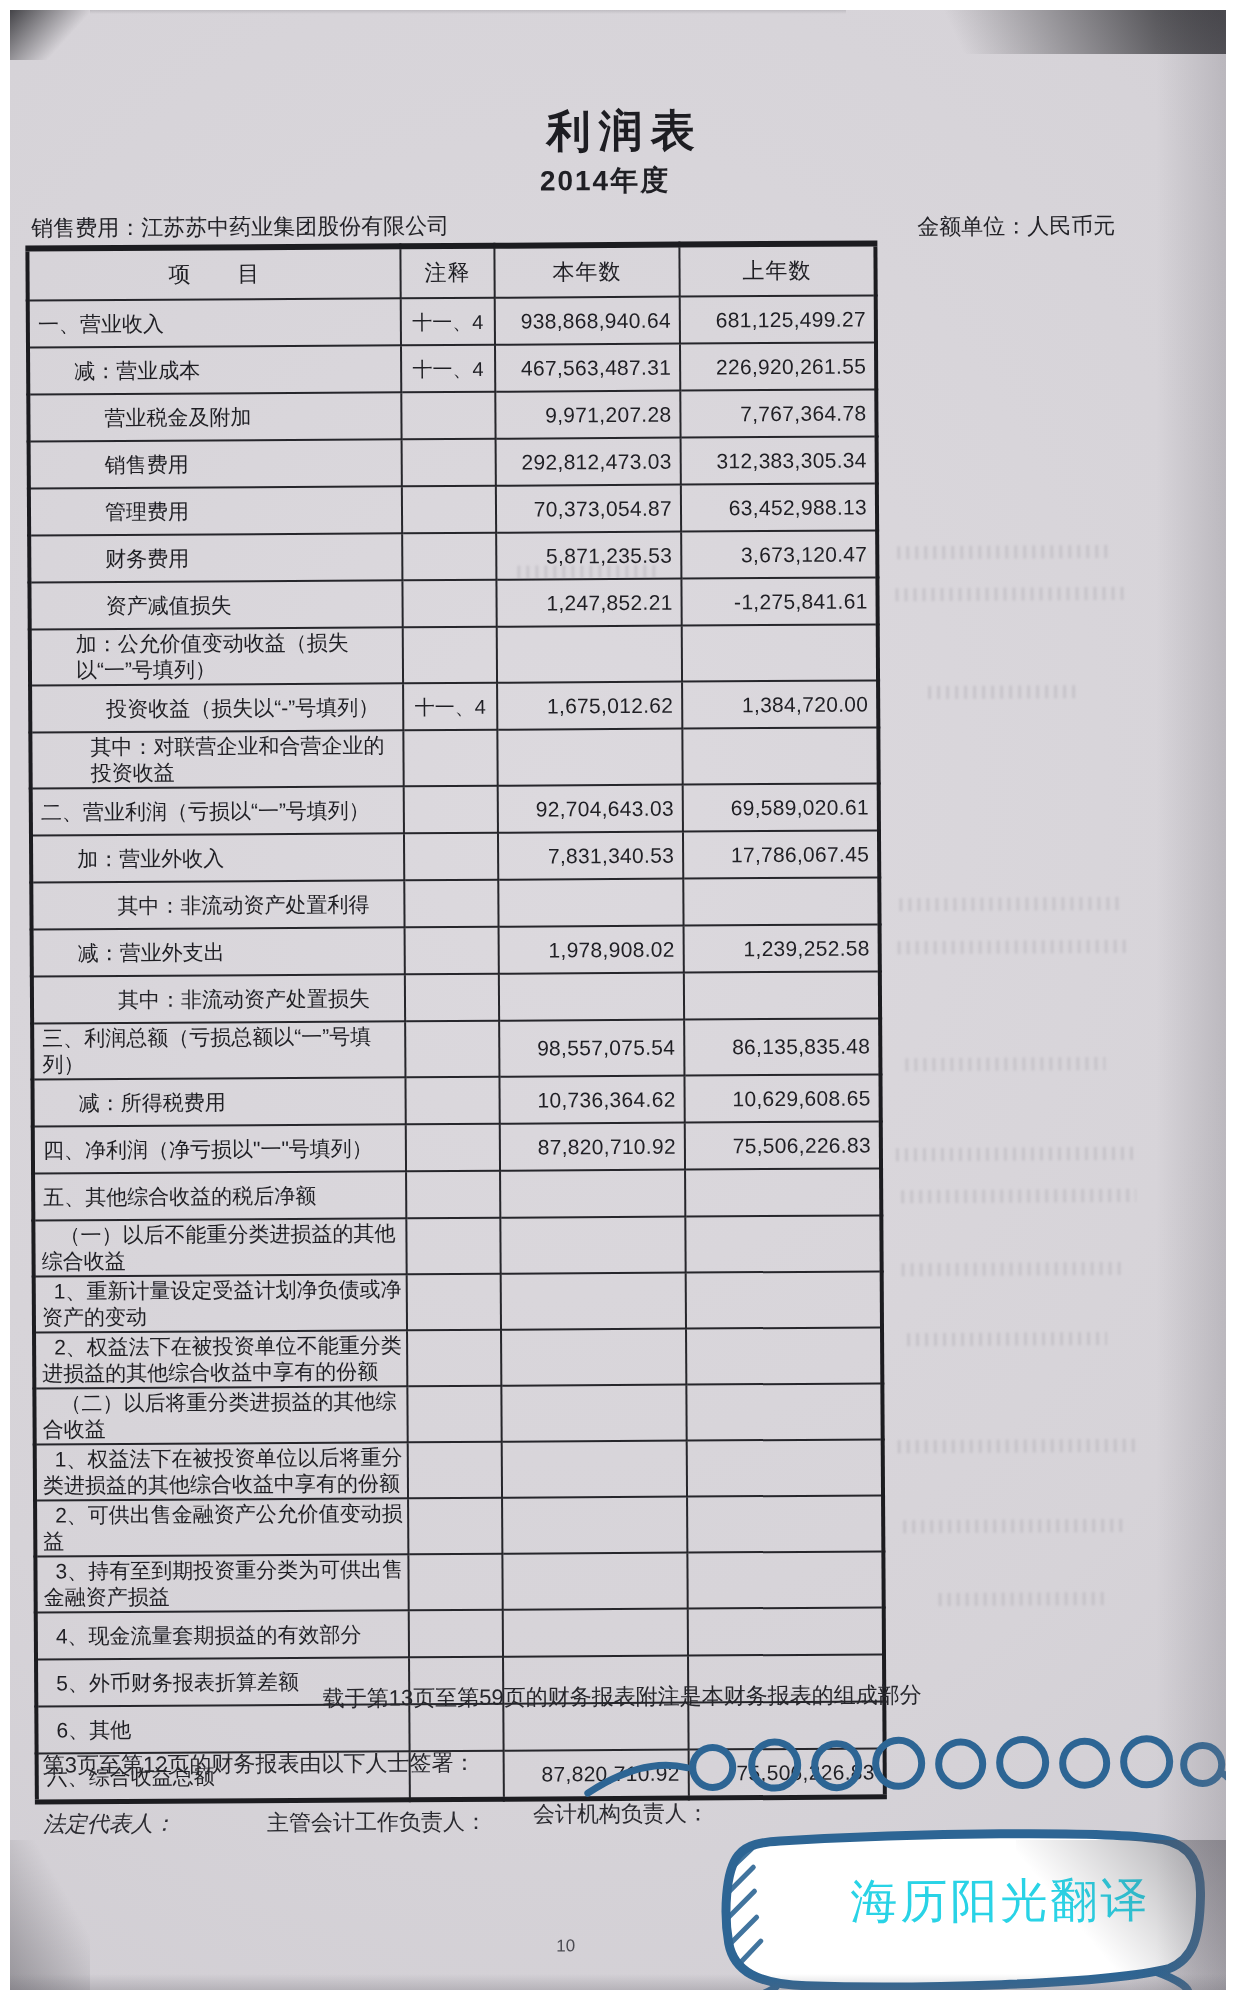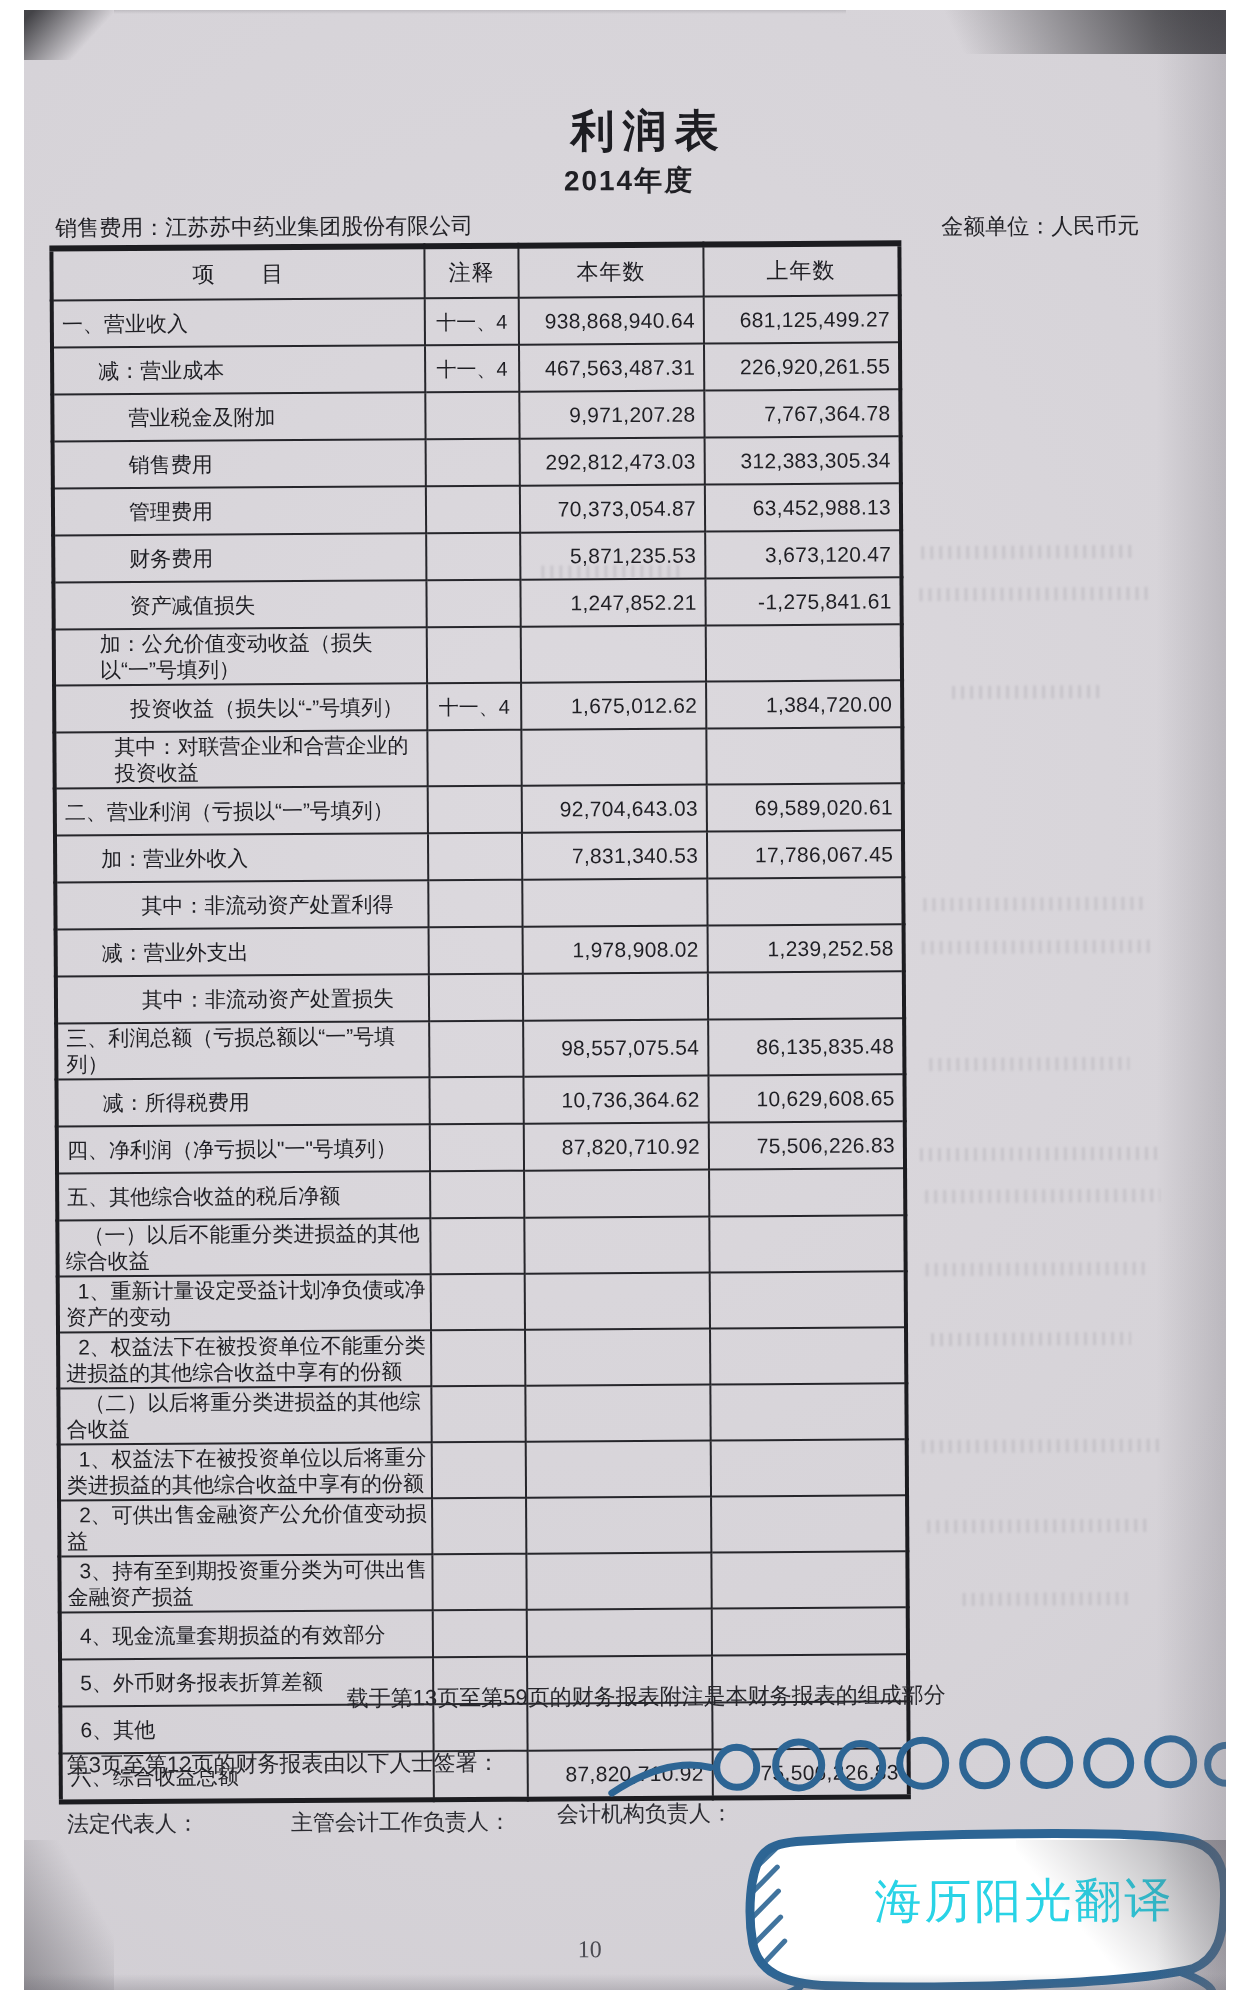--- a/index.html
+++ b/index.html
@@ -5,21 +5,20 @@
   html,body{margin:0;padding:0;}
   body{
     width:1236px;height:2000px;position:relative;overflow:hidden;
     background:#ffffff;
     font-family:"Liberation Sans","DejaVu Sans",sans-serif;
     color:#232328;
   }
   .photo{
     position:absolute;inset:0;
     background:radial-gradient(120% 90% at 45% 40%, #dcd9de 0%, #d6d3d8 55%, #ccc9cf 100%);
-    margin-left:24px;
   }
   .content{position:absolute;inset:0;transform:rotate(-0.35deg);}
   .abs{position:absolute;}
   
   .doc-title{top:102px;left:430px;width:400px;text-align:center;
     font-size:44px;font-weight:700;letter-spacing:8px;color:#1d1d22;}
   .doc-period{top:162px;left:440px;width:340px;text-align:center;
     font-size:28px;font-weight:700;letter-spacing:2px;color:#1f1f24;}
   .prep-line{top:210px;left:36px;font-size:22px;color:#222227;}
   .currency-line{top:214px;left:880px;width:240px;text-align:right;font-size:22px;color:#222227;}
@@ -38,25 +37,25 @@
   .i0{padding-left:8px;}
   .i1{padding-left:44px;}
   .i2{padding-left:74px;}
   .i3{padding-left:58px;}
   .i4{padding-left:84px;}
   .i5{padding-left:6px;text-indent:18px;}
   .i6{padding-left:6px;text-indent:12px;}
   
   .notes-ref{top:1682px;left:0;width:1236px;text-align:center;font-size:22px;color:#26262b;}
   .signing{top:1747px;left:38px;font-size:22px;color:#26262b;}
-  .sig1{top:1806px;left:38px;font-size:22px;color:#2a2a30;}
+  .sig1{top:1806px;left:38px;font-size:22px;color:#2a2a30;font-style:italic;}
   .sig2{top:1806px;left:262px;font-size:22px;color:#2a2a30;}
   .sig3{top:1799px;left:528px;font-size:22px;color:#2a2a30;}
   .page-num{top:1936px;left:533px;width:54px;text-align:center;
-    font-family:Liberation Serif, serif;font-size:24px;color:#4b4b52;}
+    font-family:Liberation Sans, sans-serif;font-size:17px;color:#4b4b52;}
   
   .doodle{position:absolute;left:0;top:0;z-index:40;pointer-events:none;}
   .stamp-text{top:1872px;left:790px;width:410px;text-align:center;z-index:41;
     font-size:47px;letter-spacing:3px;font-weight:500;color:#29d3e6;}
   
   .ghost{position:absolute;height:13px;opacity:.18;filter:blur(1px);
     background:repeating-linear-gradient(90deg,#77747e 0 3px,transparent 3px 9px);}
   .c-tl{left:0;top:0;width:110px;height:60px;
     background:linear-gradient(132deg,rgba(52,52,56,.9) 0 14px,rgba(52,52,56,0) 62%);}
   .c-tr{right:0;top:0;width:400px;height:54px;

